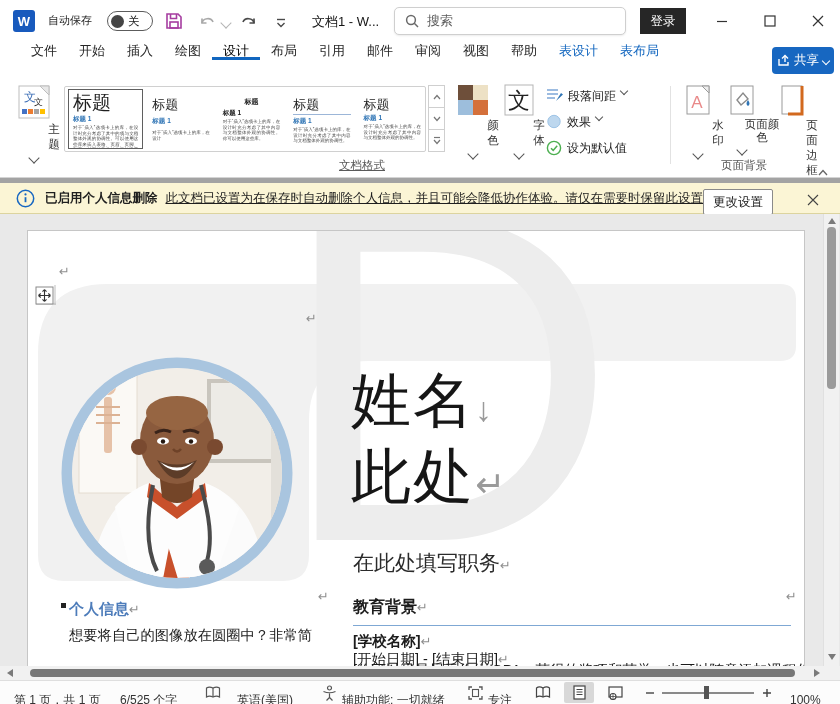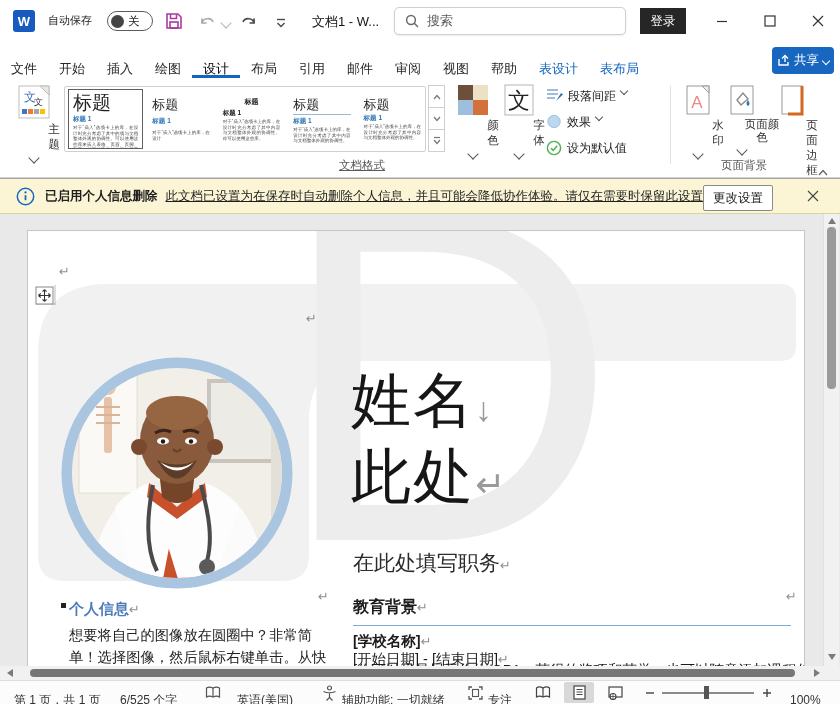--- a/index.html
+++ b/index.html
@@ -12,21 +12,21 @@
   .doc-title{font-size:13px;color:#141414;margin-left:12px;}
   .autosave-label{font-size:11px;color:#222;}
   .toggle{width:46px;height:20px;border:1.4px solid #5c5c5c;border-radius:11px;display:flex;align-items:center;padding:0 3px;gap:4px;box-sizing:border-box;}
   .toggle .knob{width:13px;height:13px;border-radius:50%;background:#454545;}
   .toggle .state{font-size:11.5px;color:#222;}
   .searchbox{position:absolute;left:394px;top:7px;width:232px;height:28px;background:#fff;border:1px solid #cfcfcf;border-radius:5px;display:flex;align-items:center;gap:8px;padding:0 10px;box-sizing:border-box;box-shadow:0 1px 2px rgba(0,0,0,.08);}
   .searchbox span{font-size:13px;color:#5a5a5a;}
   .signin{position:absolute;left:640px;top:8px;width:46px;height:26px;background:#262626;color:#fff;font-size:12.5px;display:flex;align-items:center;justify-content:center;}
   .winbtn{position:absolute;top:0;width:44px;height:42px;display:flex;align-items:center;justify-content:center;}
   
-  .tabsrow{position:absolute;left:0;top:42px;width:840px;height:36px;background:#fff;display:flex;align-items:flex-end;padding-left:0;box-sizing:border-box;}
+  .tabsrow{position:absolute;left:0;top:42px;width:840px;height:36px;background:#fff;display:flex;align-items:flex-start;padding-left:20px;box-sizing:border-box;}
   .tab{font-size:13px;color:#262626;padding:0 11px;display:flex;align-items:center;}
   .tab.active{color:#000;box-shadow:inset 0 -3px 0 #1266bf;}
   .tab.ctx{color:#1266bf;}
   .sharebtn{position:absolute;left:772px;top:47px;width:62px;height:27px;background:#1767c1;border-radius:4px;color:#fff;font-size:12.5px;display:flex;align-items:center;justify-content:center;gap:4px;}
   
   .ribbon{position:absolute;left:0;top:78px;width:840px;height:100px;background:#fff;border-bottom:1px solid #d4d4d4;box-sizing:border-box;}
   .rlabel{font-size:11.5px;color:#333;text-align:center;margin-left:40px;}
   .grouplabel{font-size:11.5px;color:#5a5a5a;text-align:center;}
   .chev{width:7px;height:7px;display:inline-block;border-right:1.4px solid #555;border-bottom:1.4px solid #555;transform:rotate(45deg);}
   .vsep{position:absolute;top:8px;width:1px;height:78px;background:#e2e2e2;}
@@ -36,21 +36,21 @@
   .gitem.n{width:66px;height:52px;margin-top:5px;}
   .gt{font-size:13px;color:#1f1f1f;line-height:15px;}
   .gitem.sel .gt{font-size:19px;line-height:20px;}
   .gh{font-size:6.5px;font-weight:bold;color:#2e74b5;margin-top:2px;}
   .gb{font-size:4.5px;line-height:5.6px;color:#444;margin-top:1px;text-align:justify;}
   .gscroll{position:absolute;left:428px;top:8px;width:17px;height:66px;display:flex;flex-direction:column;}
   .gsbtn{flex:1;border:1px solid #cfcfcf;background:#fff;display:flex;align-items:center;justify-content:center;box-sizing:border-box;margin-top:-1px;}
   .bigbtn{position:absolute;display:flex;flex-direction:column;align-items:center;gap:2px;}
   .smallbtn{display:flex;align-items:flex-start;gap:5px;font-size:12px;color:#222;}
   
-  .infobar{position:absolute;left:0;top:178px;width:840px;height:36px;background:#fbf5d5;border-top:1px solid #a3a3a3;border-bottom:1px solid #dcd49f;box-sizing:border-box;display:flex;align-items:center;padding-left:16px;}
+  .infobar{position:absolute;left:0;top:178px;width:840px;height:36px;background:#fbf5d5;border-top:5px solid #a3a3a3;border-bottom:1px solid #dcd49f;box-sizing:border-box;display:flex;align-items:center;padding-left:16px;}
   .infobar .t{font-size:12.5px;font-weight:bold;color:#1f1f1f;margin:0 8px 0 10px;white-space:nowrap;}
   .infobar .m{font-size:12.5px;color:#1f1f1f;text-decoration:underline;white-space:nowrap;}
   .infobtn{position:absolute;left:703px;top:6px;width:68px;height:24px;background:#fff;border:1px solid #8a8a8a;border-radius:2px;font-size:12.5px;display:flex;align-items:center;justify-content:center;}
   
   .docarea{position:absolute;left:0;top:214px;width:840px;height:452px;background:#e9e9e9;overflow:hidden;}
   .page{position:absolute;left:27px;top:16px;width:776px;height:436px;background:#fff;border:1px solid #c6c6c6;box-sizing:content-box;overflow:hidden;}
   .mark{color:#8f8f8f;font-size:13px;position:absolute;}
   .wm{position:absolute;left:250px;top:-88px;font-size:470px;font-weight:300;color:#ededed;line-height:470px;user-select:none;}
   .bigname{position:absolute;left:323px;font-size:60px;color:#161616;letter-spacing:2px;line-height:60px;white-space:nowrap;}
   .job{position:absolute;left:325px;top:318px;font-size:21px;color:#2b2b2b;}
@@ -388,21 +388,20 @@
 
       <div class="h-edu"><span>教育背景</span><span class="mark" style="position:static;font-weight:normal;">↵</span></div>
       <div class="school"><span>[学校名称]</span><span class="mark" style="position:static;font-weight:normal;">↵</span></div>
       <div class="dates"><span>[开始日期] - [结束日期]</span><span class="mark" style="position:static;">↵</span></div>
       <div class="edudetail">[你可以只是展示你的 GPA、获得的奖项和荣誉，也可以随意添加课程作业…]</div>
 
       <div class="bullet"></div>
       <div class="h-personal"><span>个人信息</span><span class="mark" style="position:static;font-weight:normal;">↵</span></div>
       <div class="ptext">
         <div>想要将自己的图像放在圆圈中？非常简</div>
-        <div>单！选择图像，然后鼠标右键单击。从快</div>
 
       </div>
     </div>
 
     <div class="vscroll">
       <div class="tri" style="left:4px;top:4px;border-left:4px solid transparent;border-right:4px solid transparent;border-bottom:6px solid #7a7a7a;"></div>
       <div class="vthumb"></div>
       <div class="tri" style="left:4px;top:440px;border-left:4px solid transparent;border-right:4px solid transparent;border-top:6px solid #7a7a7a;"></div>
     </div>
   </div>

